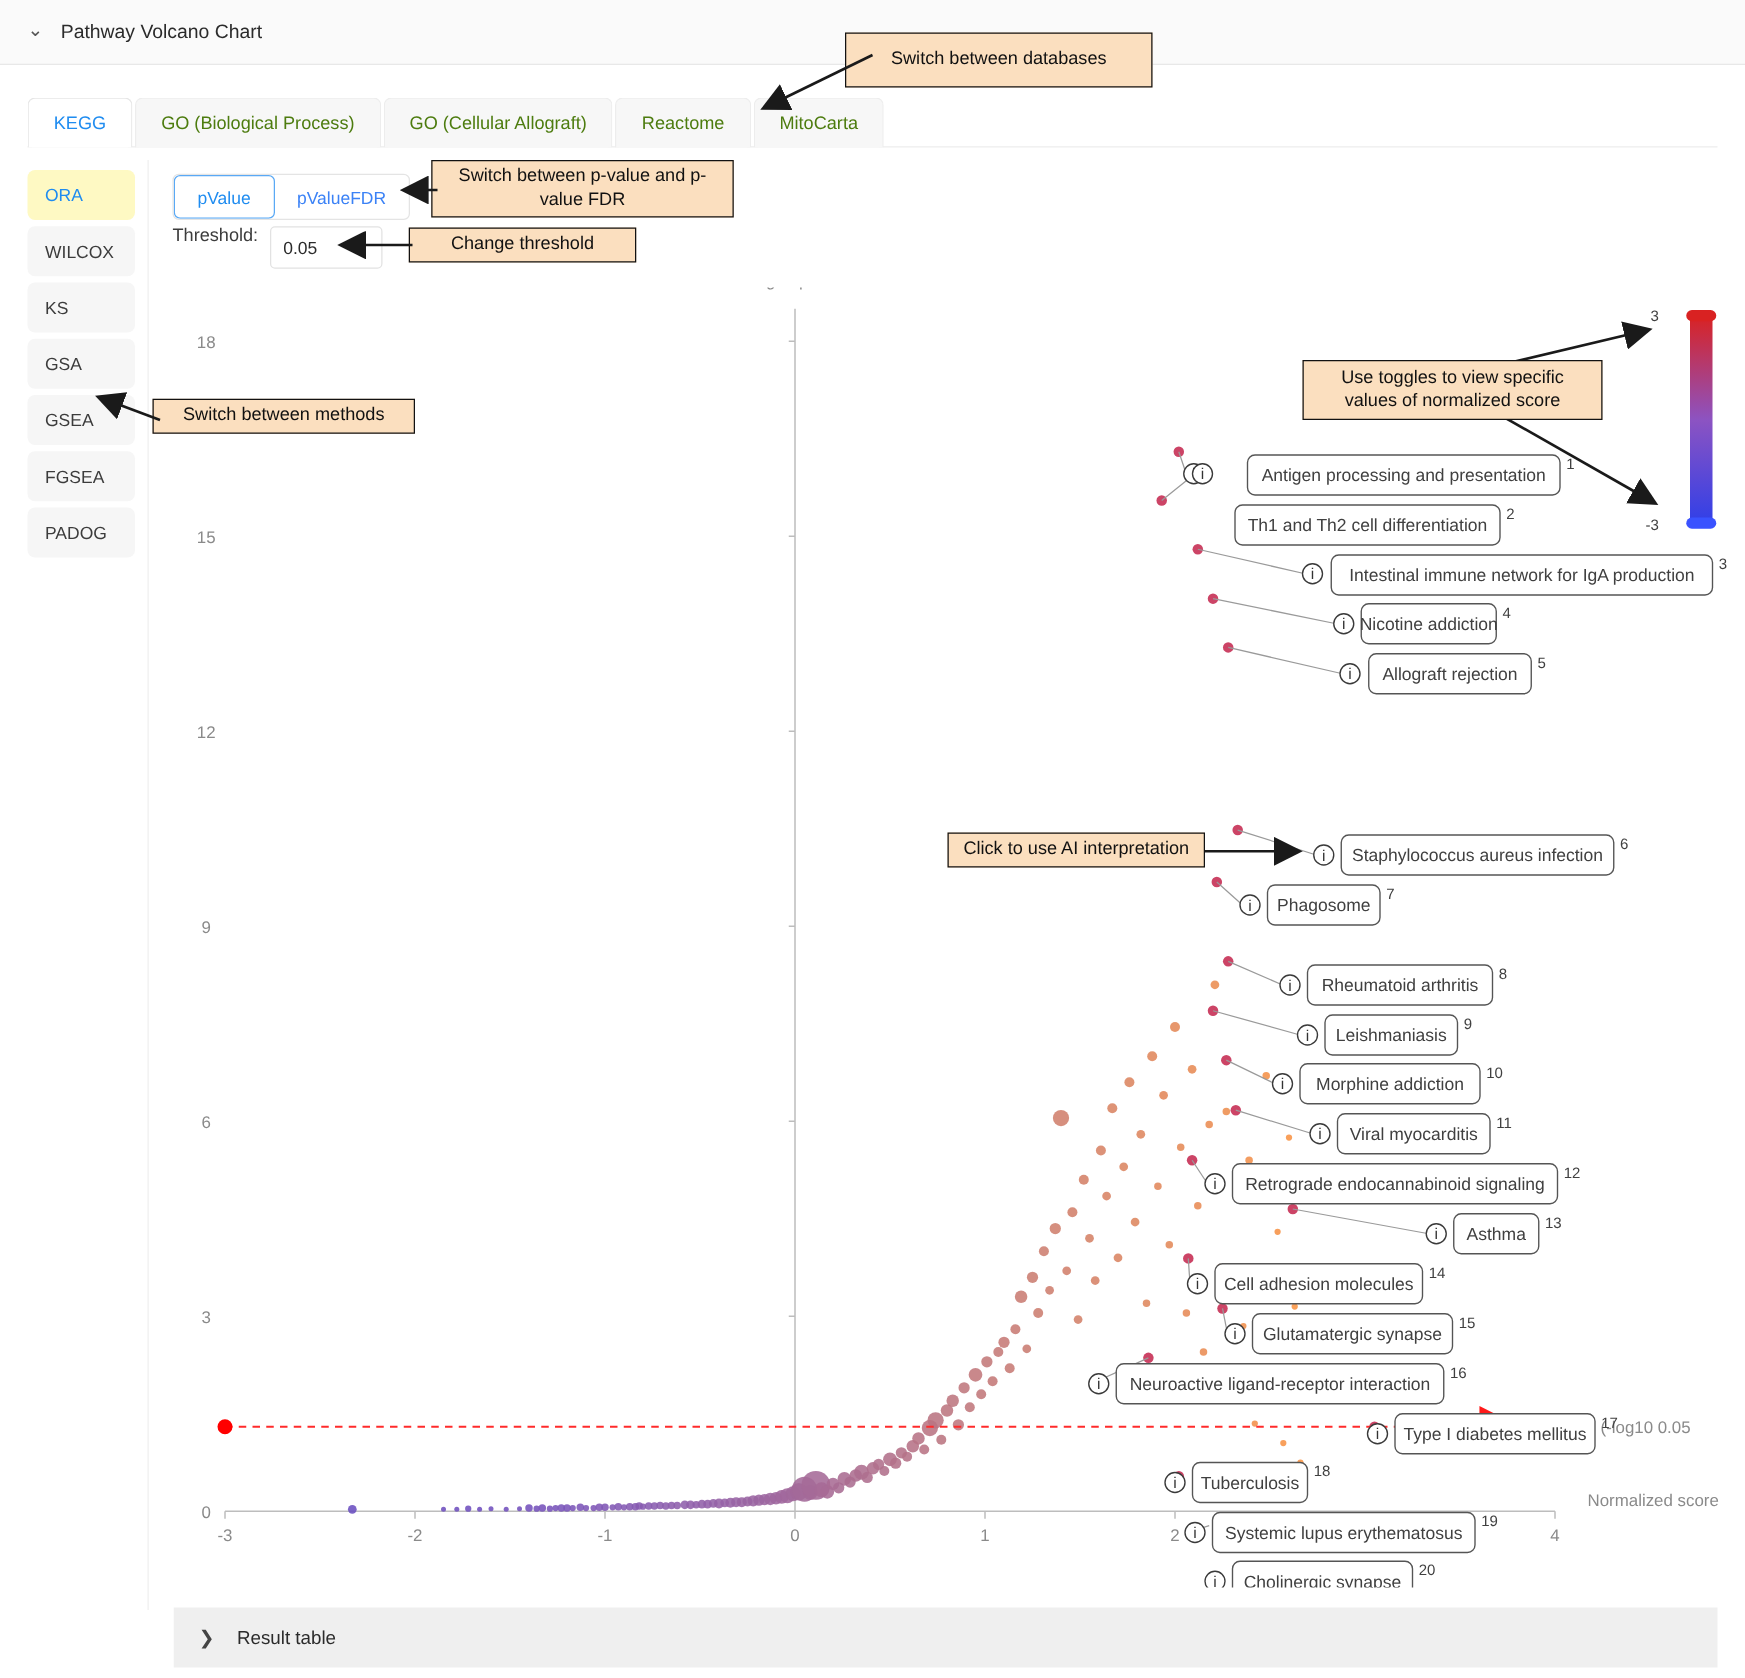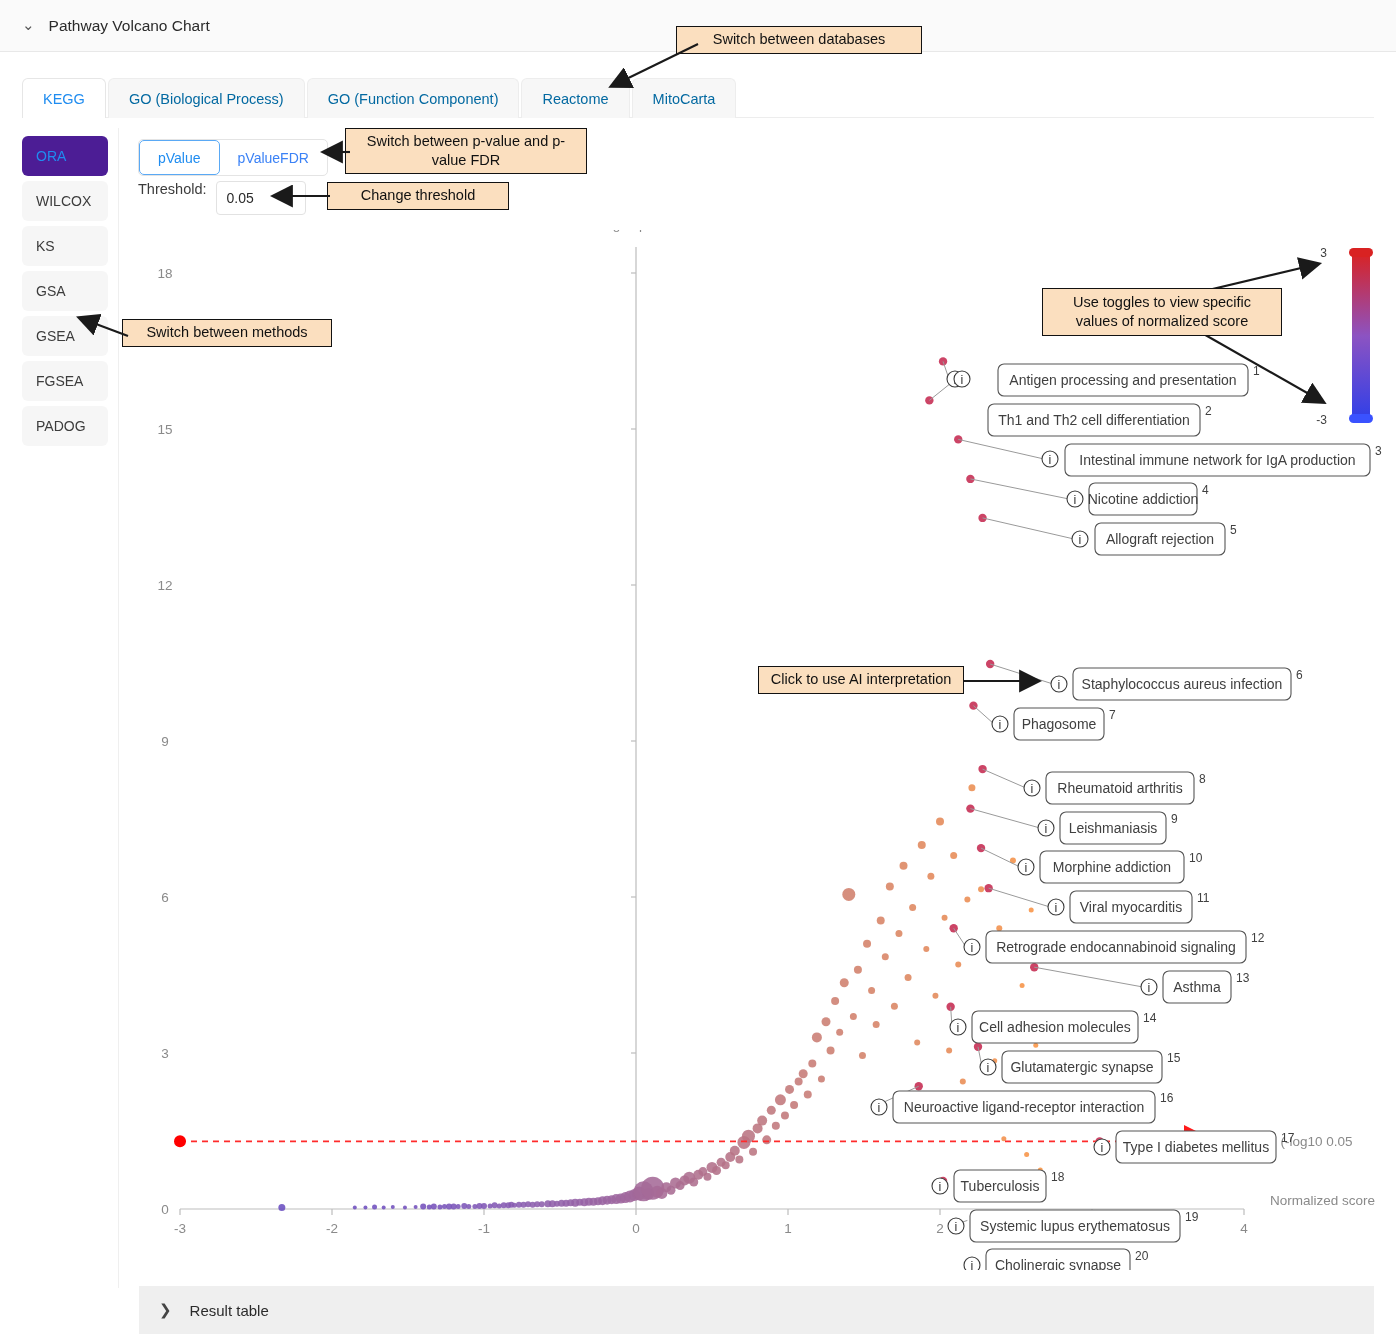--- a/index.html
+++ b/index.html
@@ -18,35 +18,35 @@
     background:#fafafa;border-bottom:1px solid #e8e8e8;
     display:flex;align-items:center;gap:14px;padding-left:22px;box-sizing:border-box;
   }
   #card-header .chev{font-size:15px;color:#555;line-height:1;transform:translateY(-1px);}
   #card-header .title{font-size:15.5px;color:#2b2b2b;}
 
   
   #tabs{position:absolute;left:22px;top:78px;display:flex;align-items:flex-end;gap:2px;}
   .tab{
     height:40px;display:flex;align-items:center;justify-content:center;
-    padding:0 20px;font-size:14.5px;color:#0369a1;
+    padding:0 20px;font-size:14.5px;color:#4d7c0f;
     background:#f7f7f7;border:1px solid #ededed;border-bottom:none;
     border-radius:6px 6px 0 0;box-sizing:border-box;white-space:nowrap;cursor:pointer;
   }
   .tab.active{background:#ffffff;color:#1f8cf0;border-color:#e6e6e6;}
   #tabs-underline{position:absolute;left:22px;top:117px;width:1352px;height:1px;background:#ededed;}
 
   
   #methods{position:absolute;left:22px;top:136px;width:86px;}
   .method{
     height:40px;margin-bottom:5px;border-radius:6px;background:#f6f6f6;
     display:flex;align-items:center;padding-left:14px;box-sizing:border-box;
     font-size:14px;color:#3c3c3c;cursor:pointer;
   }
-  .method.active{background:#4c1d95;color:#1f8cf0;}
+  .method.active{background:#fef9c3;color:#1f8cf0;}
   #rail-divider{position:absolute;left:118px;top:128px;width:1px;height:1160px;background:#efefef;}
 
   
   #pvalue-toggle{
     position:absolute;left:138px;top:139px;height:35px;display:flex;
     border:1px solid #e4e4e4;border-radius:5px;overflow:hidden;background:#fff;
   }
   #pvalue-toggle .seg{
     display:flex;align-items:center;justify-content:center;padding:0 18px;
     font-size:14px;color:#3b82f6;cursor:pointer;box-sizing:border-box;height:100%;
@@ -98,21 +98,21 @@
 
   <div id="card-header">
     <span class="chev">⌄</span>
     <span class="title">Pathway Volcano Chart</span>
   </div>
 
   <div id="tabs-underline"></div>
   <div id="tabs">
     <div class="tab active">KEGG</div>
     <div class="tab">GO (Biological Process)</div>
-    <div class="tab">GO (Function Component)</div>
+    <div class="tab">GO (Cellular Allograft)</div>
     <div class="tab">Reactome</div>
     <div class="tab">MitoCarta</div>
   </div>
 
   <div id="rail-divider"></div>
   <div id="methods">
     <div class="method active">ORA</div>
     <div class="method">WILCOX</div>
     <div class="method">KS</div>
     <div class="method">GSA</div>
@@ -529,21 +529,21 @@
       </g>
 
       <g stroke="#1a1a1a" stroke-width="2.1" fill="none">
         <line x1="1040" y1="72" x2="1200" y2="34" marker-end="url(#arrow)"></line>
         <line x1="1040" y1="78" x2="1205" y2="172" marker-end="url(#arrow)"></line>
         <line x1="760" y1="451" x2="920" y2="451" marker-end="url(#arrow)"></line>
       </g>
     </svg>
   </div>
 
-  <div class="callout" style="left:676px;top:26px;width:246px;height:28px;">Switch between databases</div>
+  <div class="callout" style="left:676px;top:26px;width:246px;height:44px;">Switch between databases</div>
   <svg style="position:absolute;left:598px;top:40px;width:110px;height:56px;pointer-events:none;">
     <defs>
         <marker id="a2" markerWidth="11" markerHeight="11" refX="9" refY="5.5" orient="auto">
       <path d="M0,0 L11,5.5 L0,11 z" fill="#1a1a1a"></path>
         </marker>
       </defs>
     <line x1="100" y1="4" x2="14" y2="46" stroke="#1a1a1a" stroke-width="2.1" marker-end="url(#a2)"></line>
   </svg>
 
   <div class="callout" style="left:345px;top:128px;width:242px;height:46px;">Switch between p-value and p-value FDR</div>

